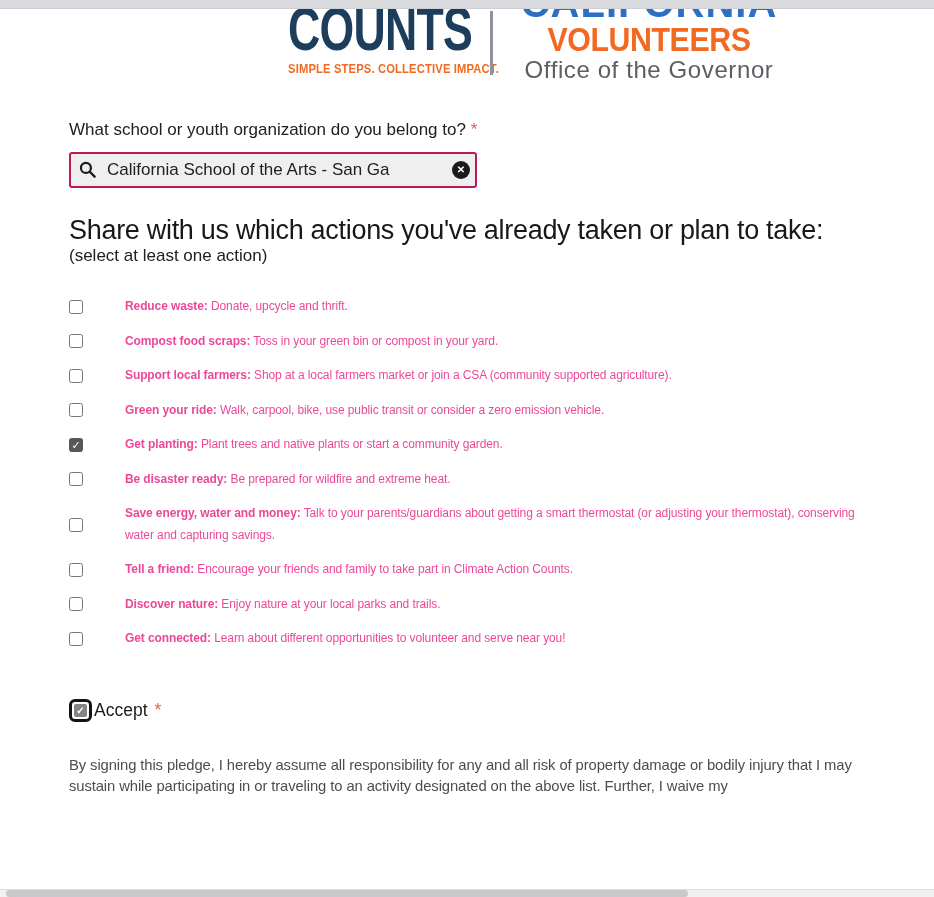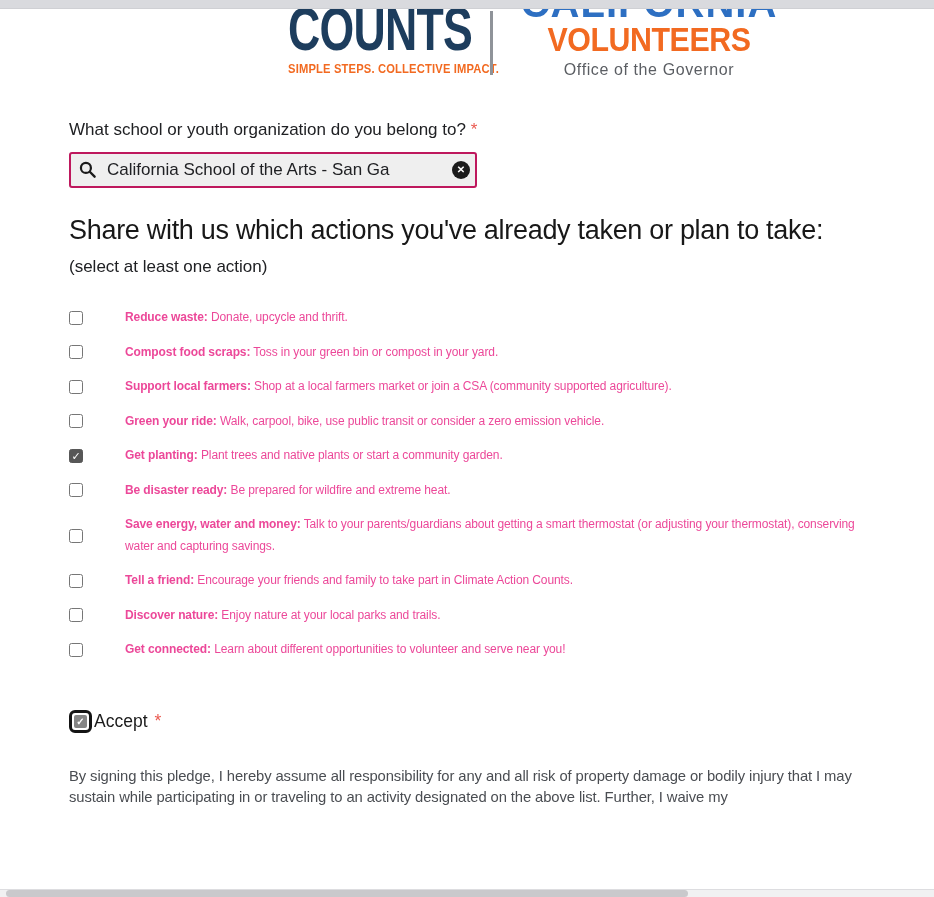--- a/index.html
+++ b/index.html
@@ -19,40 +19,40 @@
   .cac-counts { display:block; font-size:62px; line-height:64px; font-weight:800; color:var(--navy);
                 transform:scaleX(0.72); transform-origin:left center; letter-spacing:-1px; white-space:nowrap; }
   .cac-tagline { display:block; font-size:13px; font-weight:700; color:var(--orange);
                  transform:scaleX(0.86); transform-origin:left center; white-space:nowrap; letter-spacing:0.2px; }
   .logo-divider { position:absolute; left:490px; top:2px; width:2.5px; height:64px; background:#8f9399; }
   .logo-cv { position:absolute; left:518px; top:-26px; width:262px; text-align:center; }
   .cv-california { display:block; font-size:40px; line-height:40px; font-weight:800; color:var(--calblue);
                    letter-spacing:1px; white-space:nowrap; }
   .cv-volunteers { display:block; font-size:33px; line-height:34px; font-weight:800; color:var(--orange);
                    transform:scaleX(0.92); transform-origin:center; white-space:nowrap; letter-spacing:-0.5px; }
-  .cv-office { display:block; font-size:16px; line-height:22px; margin-top:2px; color:#5b5e63;
+  .cv-office { display:block; font-size:24px; line-height:22px; margin-top:2px; color:#5b5e63;
                font-weight:400; letter-spacing:0.6px; white-space:nowrap; }
 
   main { padding:0 69px; width:934px; }
 
   .question { margin-top:31px; font-size:17px; color:#202124; }
   .req { color:#ea5a50; }
 
   .searchbox { position:relative; margin-top:12px; width:408px; height:36px; }
   .searchbox input { width:100%; height:100%; background:#efefef; border:2px solid #be185d; border-radius:3px;
                      padding:0 32px 0 36px; font-size:17px; color:#202124;
                      font-family:"Liberation Sans", sans-serif; outline:none; }
   .search-icon { position:absolute; left:9px; top:8px; }
   .clear-btn { position:absolute; right:7px; top:9px; width:18px; height:18px; border-radius:50%;
                background:#1b1b1b; color:#fff; font-size:10px; font-weight:bold; line-height:18px;
                text-align:center; cursor:pointer; }
 
   h1 { margin-top:27px; font-size:27px; line-height:31px; font-weight:400; color:#181818;
        letter-spacing:-0.3px; max-width:790px; }
-  .subtext { margin-top:11px; font-size:17px; color:#202124; }
+  .subtext { font-size:17px; color:#202124; }
 
   .actions-list { margin-top:30px; }
   .action-row { display:flex; align-items:center; margin-bottom:13px; max-width:808px; }
   .checkbox { flex:0 0 auto; width:14px; height:14px; border:1px solid #767676; border-radius:2.5px;
               background:#fff; margin-right:10px; font-size:11px; line-height:12px; text-align:center;
               color:#fff; cursor:pointer; }
   .checkbox.checked { background:#575757; border-color:#575757; }
   .action-text { font-size:12px; line-height:21.5px; color:#ec4899; letter-spacing:-0.1px;margin-left:32px; }
   .action-text b { font-weight:700; }
 

